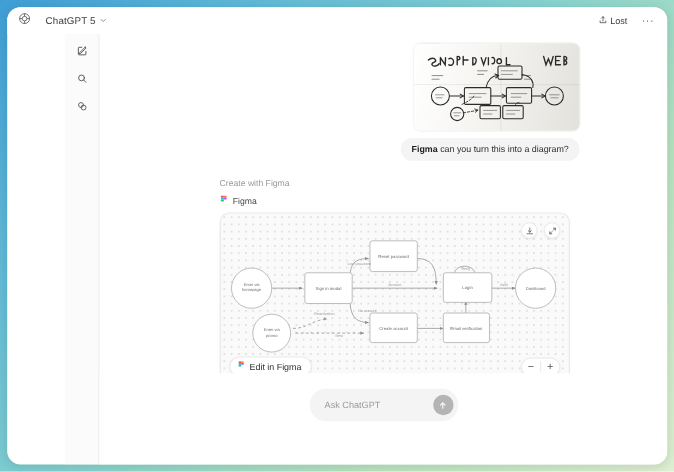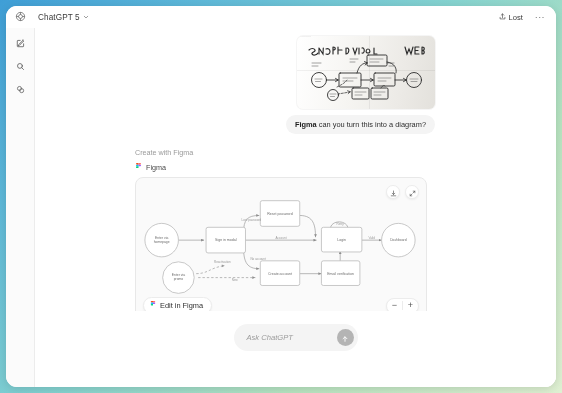--- a/index.html
+++ b/index.html
@@ -41,21 +41,21 @@
   .tb-spacer { flex: 1; }
   .tb-right { display: flex; align-items: center; gap: 6px; padding-right: 9px; }
   .share-btn {
     display: flex; align-items: center; gap: 2.5px;
     font-size: 7.6px; color: #3b3b3b;
     padding: 2px 4px; border-radius: 4px; cursor: pointer;
   }
   .dots-btn { font-size: 9px; color: #6b6b6b; letter-spacing: .4px; cursor: pointer; line-height: 1; padding: 0 2px;}
 
   
-  #body-split { flex: 1; display: flex; min-height: 0; }
+  #body-split { flex: 1; display: flex; min-height: 0; padding-left: 48px; }
 
   
   #sidebar {
     width: 29px; flex: 0 0 29px;
     background: #fbfbfb;
     border-right: 1px solid #ececec;
     display: flex; flex-direction: column; align-items: center;
     padding-top: 7px; gap: 8px;
   }
   .side-icon {
@@ -177,21 +177,20 @@
     display: flex; align-items: flex-start; justify-content: center;
     padding-top: 13px;
     background: #ffffff;
   }
   .composer {
     width: 124px; height: 27px;
     background: #f4f4f4;
     border-radius: 15px;
     display: flex; align-items: center;
     padding: 0 4px 0 13px;
-    font-style: italic;
   }
   .composer-ph { flex: 1; font-size: 7.6px; color: #9b9b9b; }
   .send-btn {
     width: 17px; height: 17px; border-radius: 50%;
     background: #b4b4b4;
     display: flex; align-items: center; justify-content: center;
     cursor: pointer; color: #ffffff;
   }
 
   

